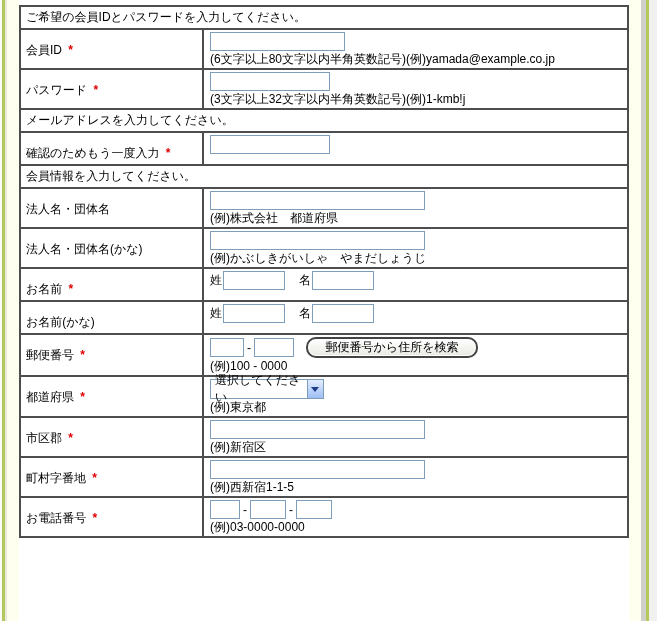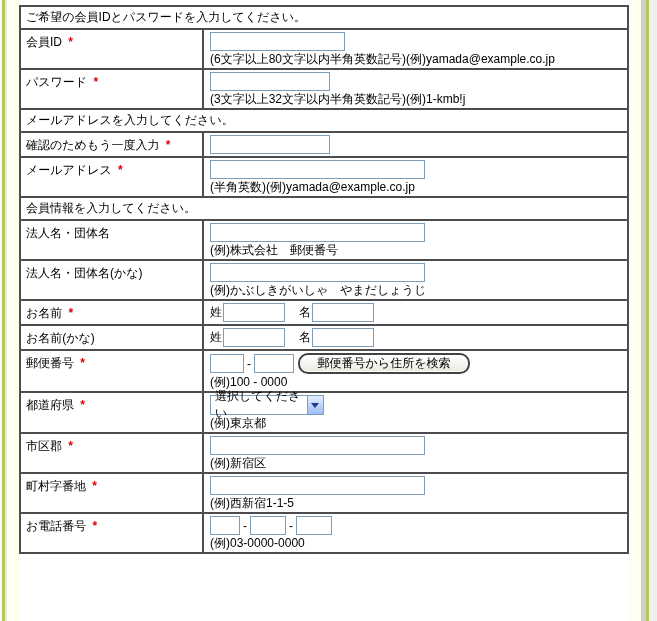--- a/index.html
+++ b/index.html
@@ -14,38 +14,38 @@
   .e-outer-l { width:2px;  background:#fbfbf7; }
   .e-green   { width:3px;  background:#b3c95e; }
   .e-thin    { width:2px;  background:#e8e8dc; }
   .e-cream   { width:12px; background:#fffff0; }
   .e-gray    { width:5px;  background:#d0d0ca; }
   .e-outer-r { width:8px;  background:#f0f0ee; }
   .main { flex:1; background:#ffffff; padding-top:5px; overflow:hidden; }
 
   table.form { border-collapse:collapse; width:610px; table-layout:fixed; background:#fff; }
   table.form td { border:2px solid #4d4d4f; vertical-align:top; font-size:12px; }
-  td.lbl { width:183px; padding:4px 2px 2px 5px; }
+  td.lbl { width:183px; padding:12px 2px 2px 5px; }
   td.fld { padding:2px 2px 2px 6px;border-radius:12px; }
   td.sect { padding:2px 2px 2px 5px; height:19px;margin-left:36px; }
 
   .req { color:#e00000; font-weight:bold; margin-left:3px; }
 
   input.txt {
     border:1px solid #7e9db9; background:#fff; height:19px;
     font-size:12px; padding:1px 2px; font-family:inherit; vertical-align:middle;
   }
   .hint { line-height:14px; padding-top:1px; white-space:nowrap; overflow:hidden; }
 
   .inline-lbl { vertical-align:middle; padding-right:1px; }
   .gap { display:inline-block; width:14px; }
   .dash { vertical-align:middle; padding:0 3px; }
 
   .xp-btn {
-    display:inline-block; vertical-align:middle; margin-left:4px;
+    display:inline-block; vertical-align:middle; margin-left:12px;
     width:172px; height:21px; line-height:17px; text-align:center;
     border:2px solid #434343; border-radius:10px;
     background:linear-gradient(#ffffff,#e9e9e3);
     box-shadow:inset 0 0 0 1px #ffffff;
     font-size:12px; cursor:default;
   }
 
   .xp-select {
     display:inline-flex; align-items:center; justify-content:space-between;
     width:114px; height:20px; border:1px solid #7e9db9; background:#fff;
@@ -89,29 +89,25 @@
             <td class="fld"><input class="txt" type="text" style="width: 120px;"><div class="hint">(3文字以上32文字以内半角英数記号)(例)1-kmb!j</div></td>
           </tr>
           <tr>
             <td class="sect" colspan="2">メールアドレスを入力してください。</td>
           </tr>
           <tr>
             <td class="lbl"><span>確認のためもう一度入力</span><span class="req"> *</span></td>
             <td class="fld"><input class="txt" type="text" style="width: 120px;"></td>
           </tr>
           <tr>
-            <td class="lbl"><span>メールアドレス</span><span class="req"> *</span></td>
-            <td class="fld"><input class="txt" type="text" style="width: 215px;"><div class="hint">(半角英数)(例)yamada@example.co.jp</div></td>
-          </tr>
-          <tr>
             <td class="sect" colspan="2">会員情報を入力してください。</td>
           </tr>
           <tr>
             <td class="lbl"><span>法人名・団体名</span></td>
-            <td class="fld"><input class="txt" type="text" style="width: 215px;"><div class="hint">(例)株式会社　郵便番号</div></td>
+            <td class="fld"><input class="txt" type="text" style="width: 215px;"><div class="hint">(例)株式会社　都道府県</div></td>
           </tr>
           <tr>
             <td class="lbl"><span>法人名・団体名(かな)</span></td>
             <td class="fld"><input class="txt" type="text" style="width: 215px;"><div class="hint">(例)かぶしきがいしゃ　やまだしょうじ</div></td>
           </tr>
           <tr>
             <td class="lbl"><span>お名前</span><span class="req"> *</span></td>
             <td class="fld"><span class="inline-lbl">姓</span><input class="txt" type="text" style="width: 62px;"><span class="gap"></span><span class="inline-lbl">名</span><input class="txt" type="text" style="width: 62px;"></td>
           </tr>
           <tr>

